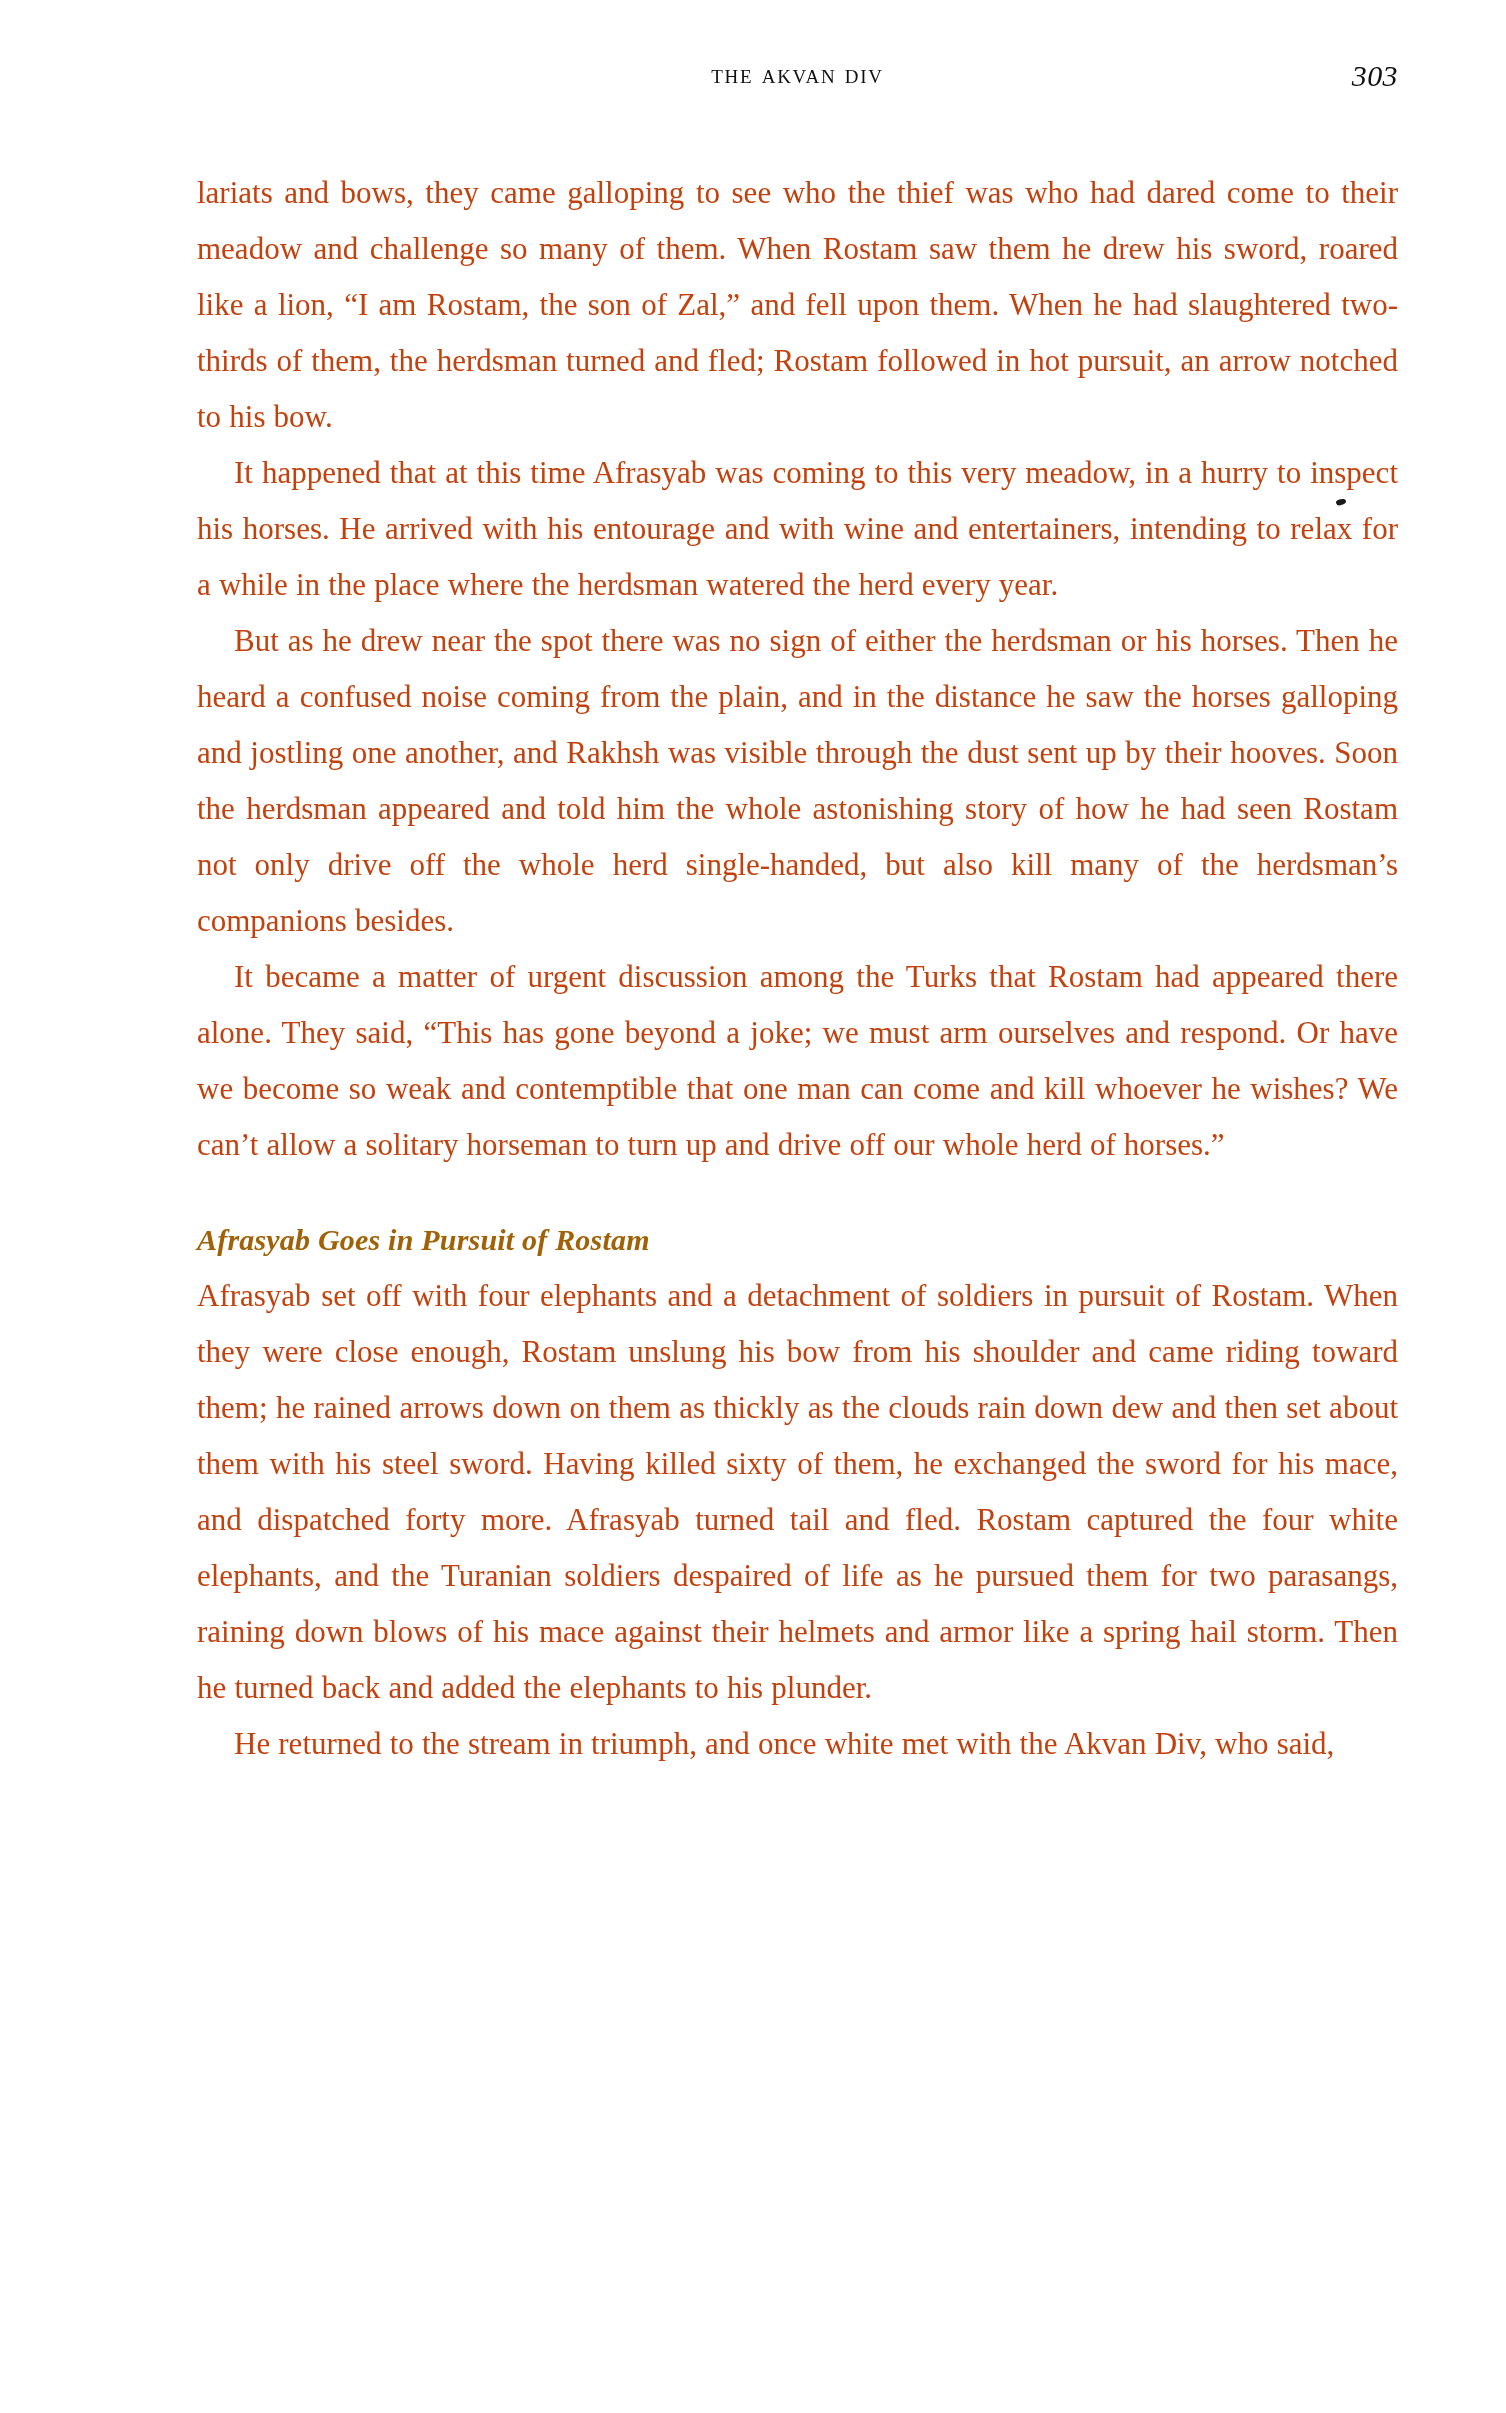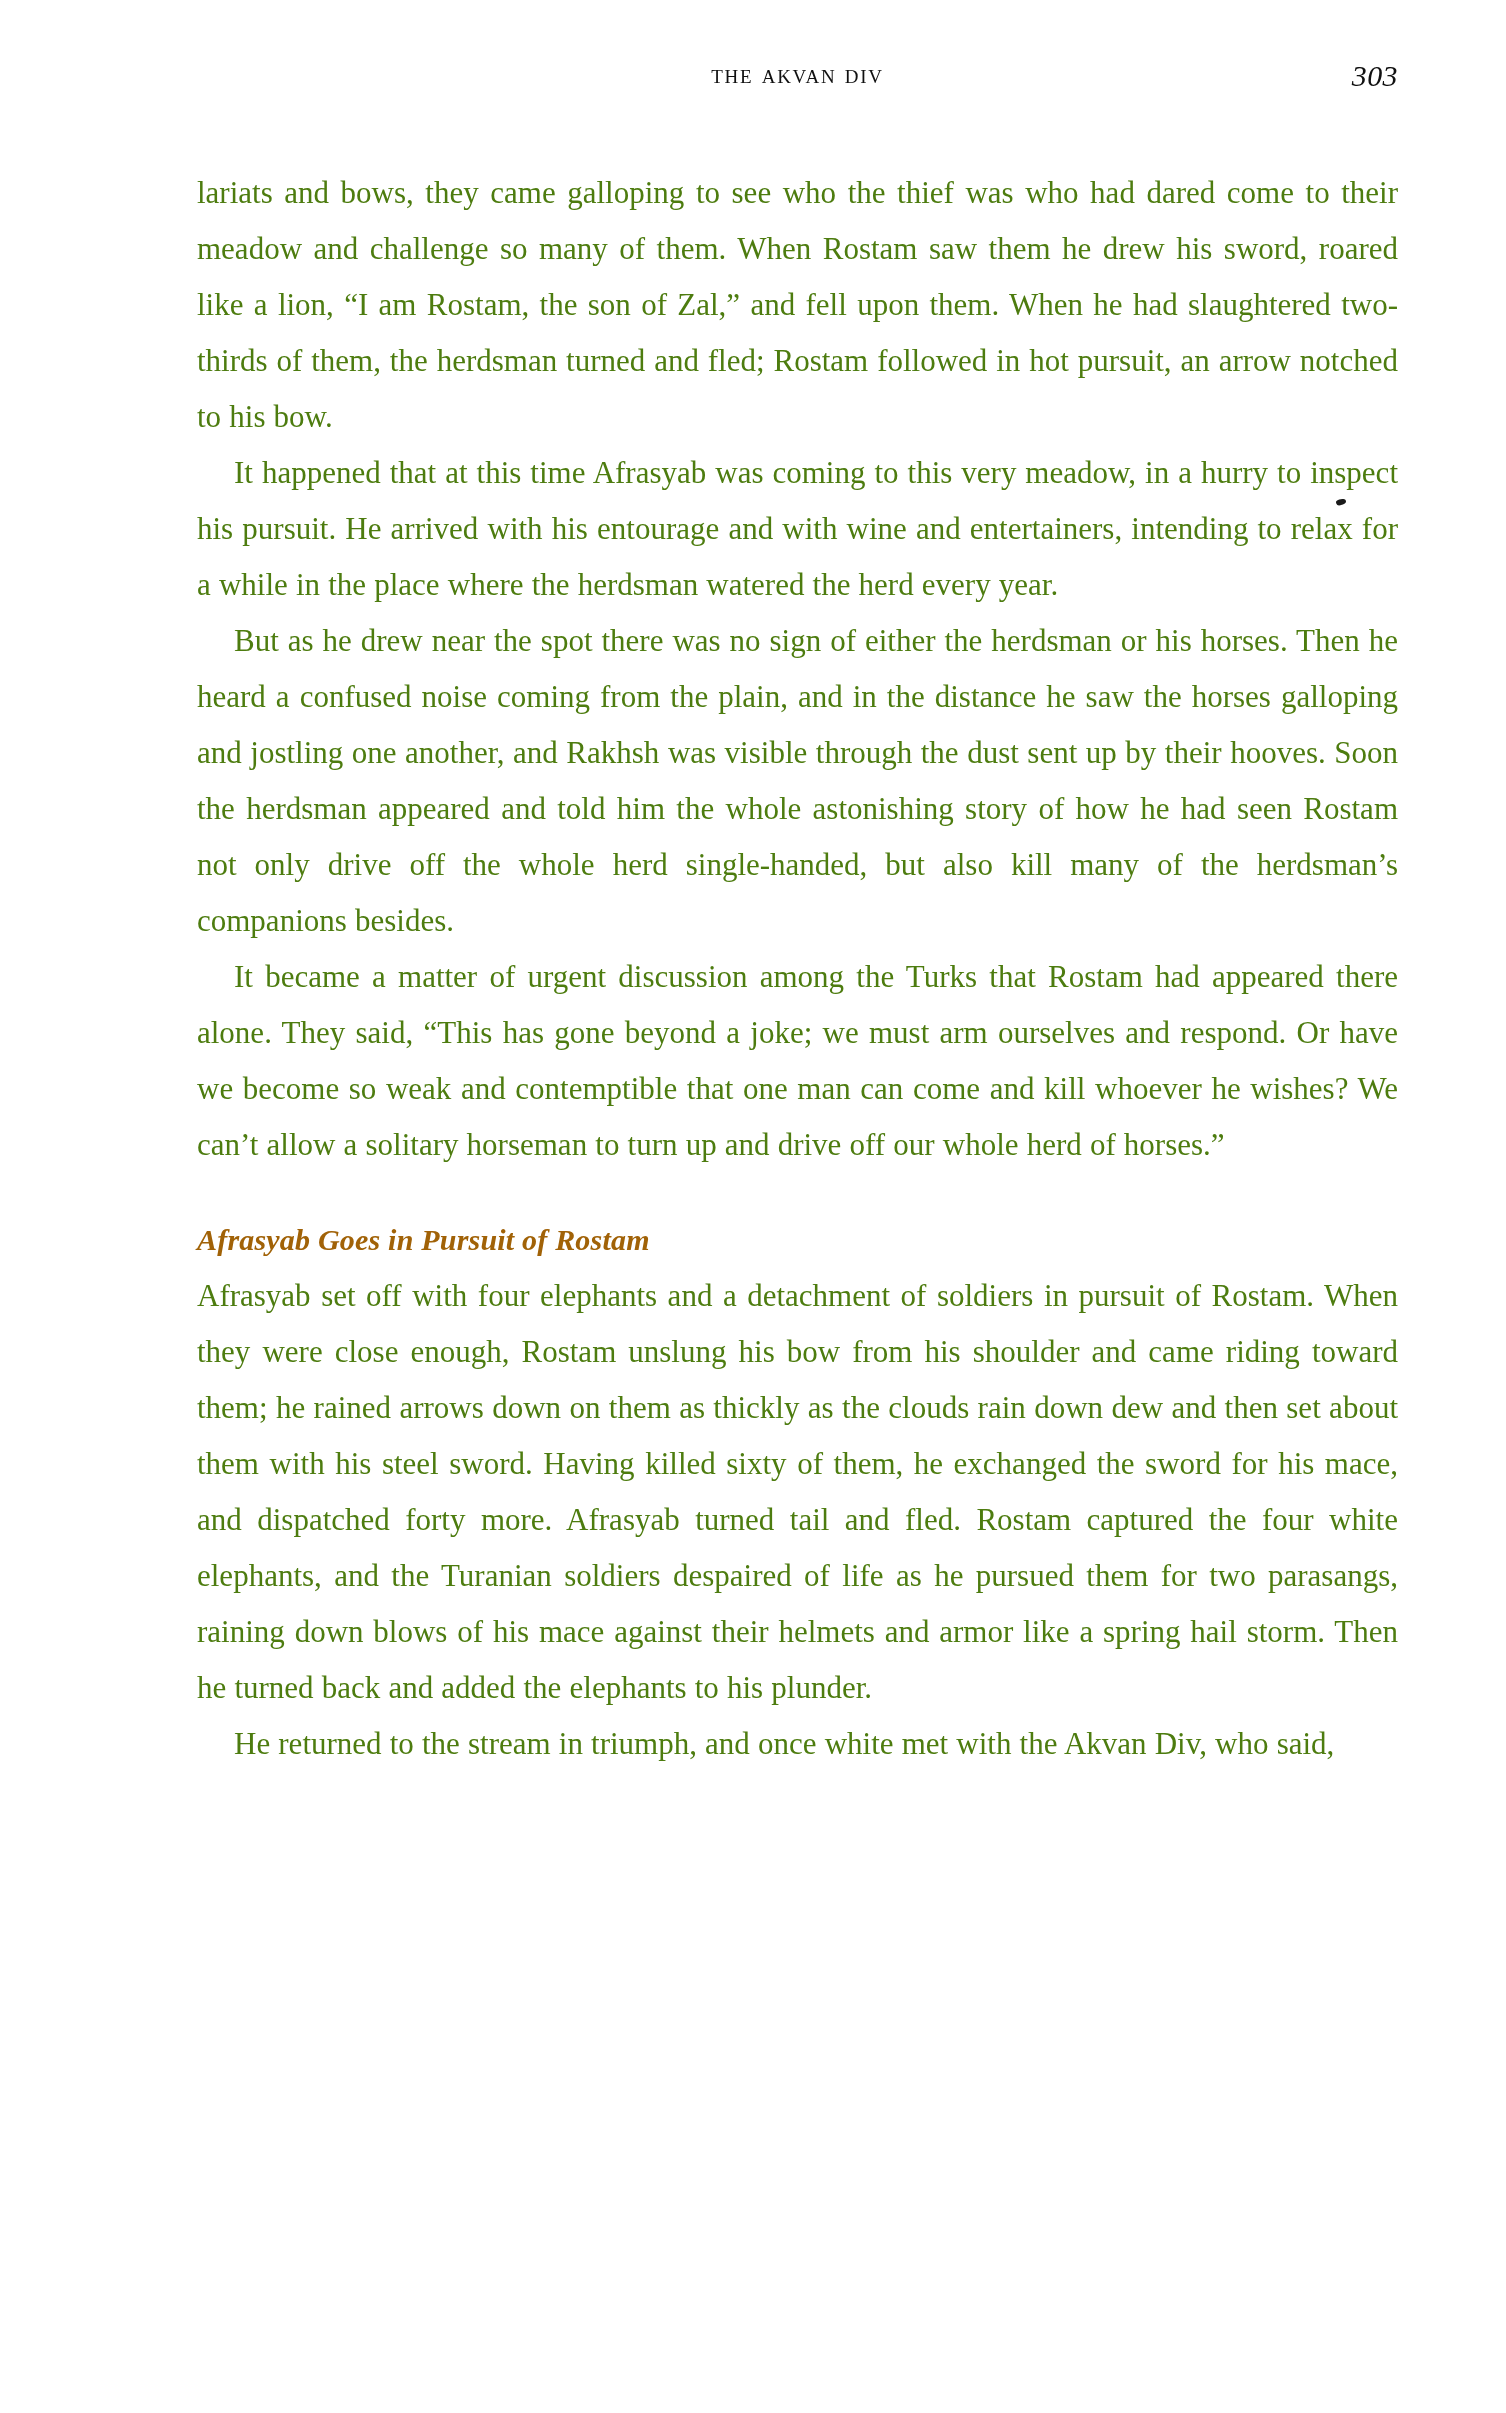--- a/index.html
+++ b/index.html
@@ -65,21 +65,21 @@
     top: 165px;
     width: 1201px;
   }
 
   p.body-par {
     margin: 0;
     font-size: 31px;
     line-height: 56px;
     text-align: justify;
     text-justify: inter-word;
-    color: #4d7c0f;
+    color: #c2410c;
     -webkit-hyphens: none;
     hyphens: none;
     word-spacing: 0.4px;
   }
   p.body-par.indent { text-indent: 37px; }
   p.body-par.noindent { text-indent: 0; }
   p.body-par:last-child { text-align: left; }
 
   h2.section-head {
     margin: 0;
@@ -116,21 +116,21 @@
     <div class="rh-title">The Akvan Div</div>
     <div class="rh-folio">303</div>
   </div>
 
   <div class="speck"></div>
 
   <div class="column">
 
     <p class="body-par noindent">lariats and bows, they came galloping to see who the thief was who had dared come to their meadow and challenge so many of them. When Rostam saw them he drew his sword, roared like a lion, “I am Rostam, the son of Zal,” and fell upon them. When he had slaughtered two-thirds of them, the herdsman turned and fled; Rostam followed in hot pursuit, an arrow notched to his bow.</p>
 
-    <p class="body-par indent">It happened that at this time Afrasyab was coming to this very meadow, in a hurry to inspect his pursuit. He arrived with his entourage and with wine and entertainers, intending to relax for a while in the place where the herdsman watered the herd every year.</p>
+    <p class="body-par indent">It happened that at this time Afrasyab was coming to this very meadow, in a hurry to inspect his horses. He arrived with his entourage and with wine and entertainers, intending to relax for a while in the place where the herdsman watered the herd every year.</p>
 
     <p class="body-par indent">But as he drew near the spot there was no sign of either the herdsman or his horses. Then he heard a confused noise coming from the plain, and in the distance he saw the horses galloping and jostling one another, and Rakhsh was visible through the dust sent up by their hooves. Soon the herdsman appeared and told him the whole astonishing story of how he had seen Rostam not only drive off the whole herd single-handed, but also kill many of the herdsman’s companions besides.</p>
 
     <p class="body-par indent">It became a matter of urgent discussion among the Turks that Rostam had appeared there alone. They said, “This has gone beyond a joke; we must arm ourselves and respond. Or have we become so weak and contemptible that one man can come and kill whoever he wishes? We can’t allow a solitary horseman to turn up and drive off our whole herd of horses.”</p>
 
     <div class="gap-before-head"></div>
 
     <h2 class="section-head">Afrasyab Goes in Pursuit of Rostam</h2>
 
     <p class="body-par noindent">Afrasyab set off with four elephants and a detachment of soldiers in pursuit of Rostam. When they were close enough, Rostam unslung his bow from his shoulder and came riding toward them; he rained arrows down on them as thickly as the clouds rain down dew and then set about them with his steel sword. Having killed sixty of them, he exchanged the sword for his mace, and dispatched forty more. Afrasyab turned tail and fled. Rostam captured the four white elephants, and the Turanian soldiers despaired of life as he pursued them for two parasangs, raining down blows of his mace against their helmets and armor like a spring hail storm. Then he turned back and added the elephants to his plunder.</p>

